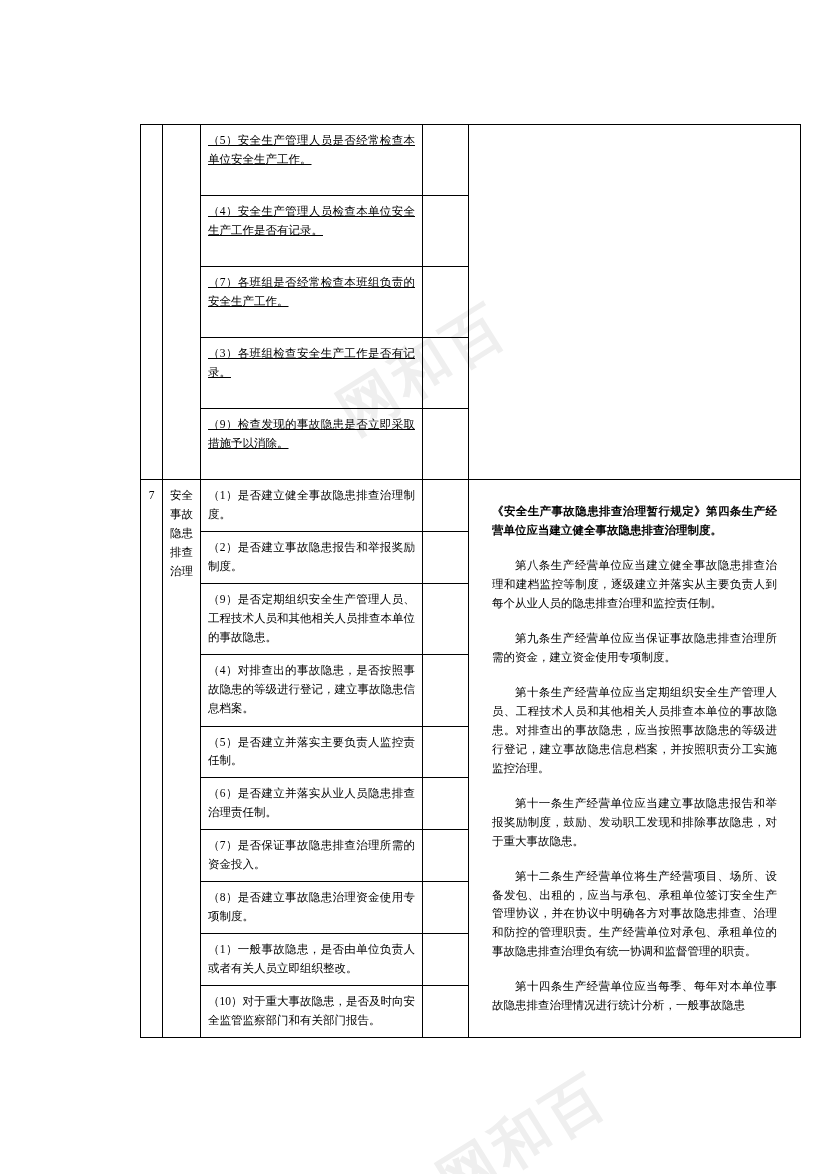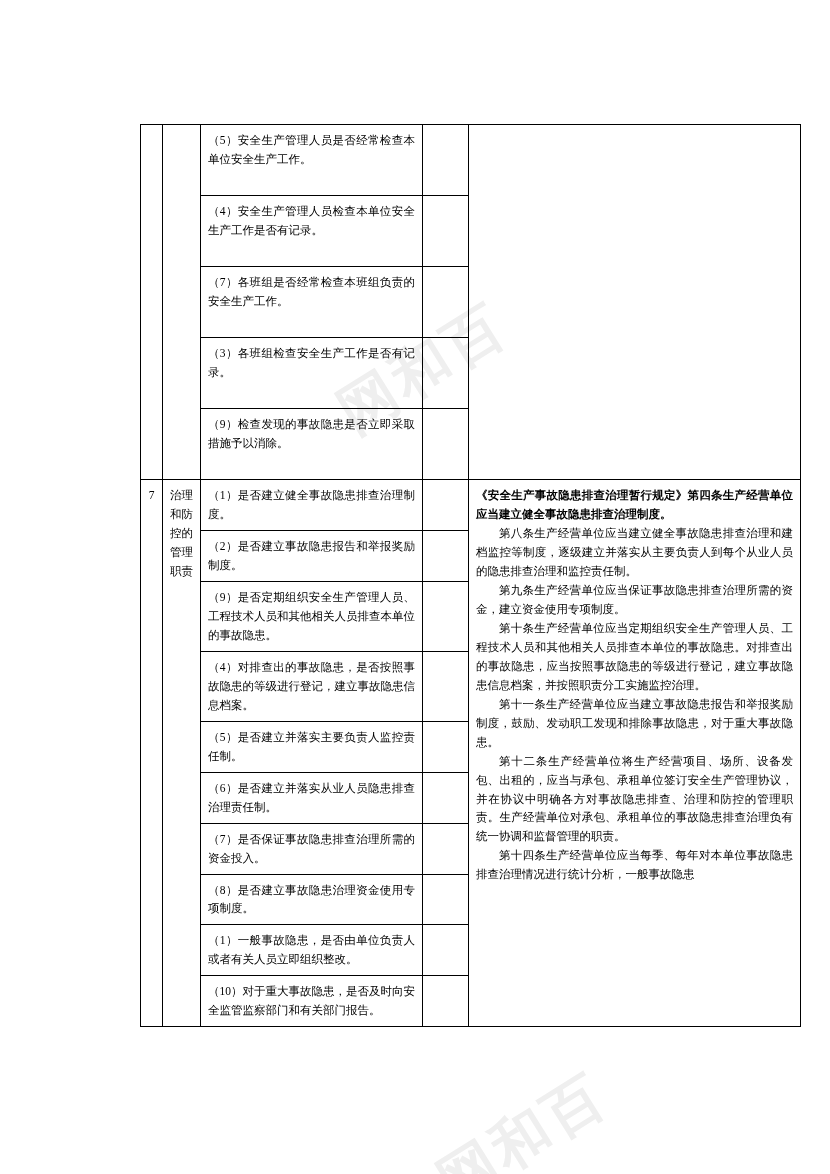--- a/index.html
+++ b/index.html
@@ -77,29 +77,29 @@
     text-justify: inter-ideograph;
   }
   .cell-chk { }
   .cell-basis {
     text-align: justify;
     text-justify: inter-ideograph;
     line-height: 1.8;
     font-size: 11.5px;
   }
   .cell-basis p {
-    margin: 0;
+    margin: 16px;
   }
   .cell-basis p.indent {
     text-indent: 2em;
   }
   .cell-basis .lead {
     font-weight: bold;
   }
-  .tall-item { height: 58px; }
+  .tall-item { height: 58px; text-decoration: underline; }
 </style>
 </head>
 <body>
 
 <div class="page">
 
   <div class="wm wm-1">网和百</div>
   <div class="wm wm-2">网和百</div>
 
   <table class="doc">
@@ -131,21 +131,21 @@
         <td class="cell-item tall-item">（3）各班组检查安全生产工作是否有记录。</td>
         <td class="cell-chk"></td>
       </tr>
       <tr>
         <td class="cell-item tall-item">（9）检查发现的事故隐患是否立即采取措施予以消除。</td>
         <td class="cell-chk"></td>
       </tr>
 
       <tr>
         <td class="cell-no" rowspan="10">7</td>
-        <td class="cell-cat" rowspan="10">治理和防控的管理职责</td>
+        <td class="cell-cat" rowspan="10">安全事故隐患排查治理</td>
         <td class="cell-item">（1）是否建立健全事故隐患排查治理制度。</td>
         <td class="cell-chk"></td>
         <td class="cell-basis" rowspan="10">
           <p class="lead">《安全生产事故隐患排查治理暂行规定》第四条生产经营单位应当建立健全事故隐患排查治理制度。</p>
           <p class="indent">第八条生产经营单位应当建立健全事故隐患排查治理和建档监控等制度，逐级建立并落实从主要负责人到每个从业人员的隐患排查治理和监控责任制。</p>
           <p class="indent">第九条生产经营单位应当保证事故隐患排查治理所需的资金，建立资金使用专项制度。</p>
           <p class="indent">第十条生产经营单位应当定期组织安全生产管理人员、工程技术人员和其他相关人员排查本单位的事故隐患。对排查出的事故隐患，应当按照事故隐患的等级进行登记，建立事故隐患信息档案，并按照职责分工实施监控治理。</p>
           <p class="indent">第十一条生产经营单位应当建立事故隐患报告和举报奖励制度，鼓励、发动职工发现和排除事故隐患，对于重大事故隐患。</p>
           <p class="indent">第十二条生产经营单位将生产经营项目、场所、设备发包、出租的，应当与承包、承租单位签订安全生产管理协议，并在协议中明确各方对事故隐患排查、治理和防控的管理职责。生产经营单位对承包、承租单位的事故隐患排查治理负有统一协调和监督管理的职责。</p>
           <p class="indent">第十四条生产经营单位应当每季、每年对本单位事故隐患排查治理情况进行统计分析，一般事故隐患</p>

